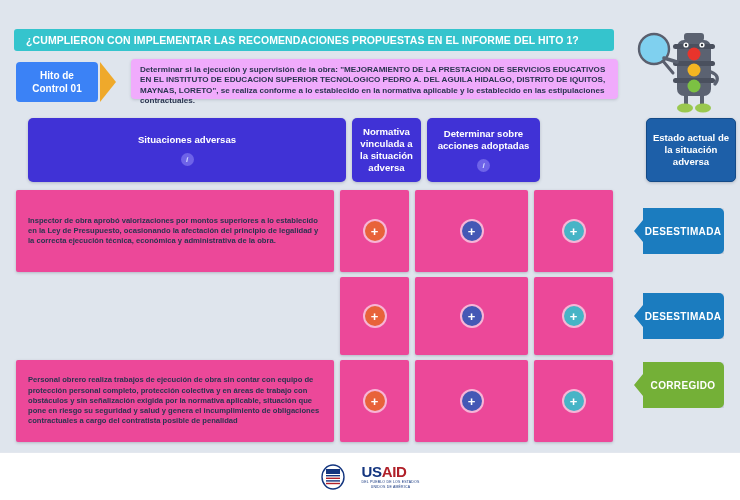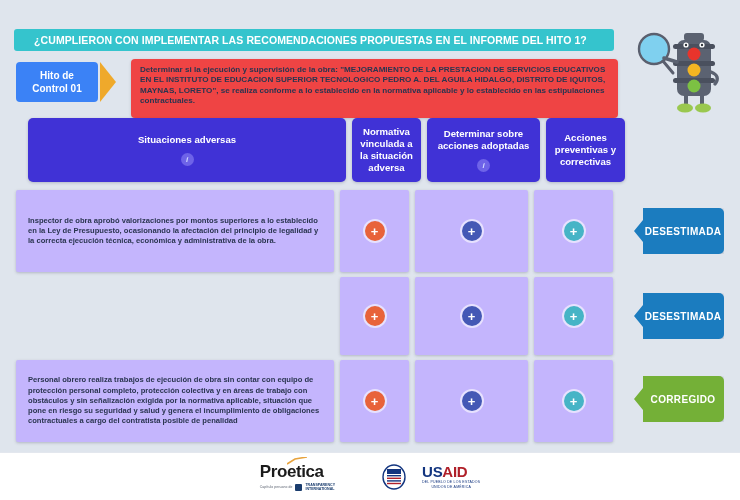--- a/index.html
+++ b/index.html
@@ -16,21 +16,21 @@
   }
 
   
   .banner {
     position: absolute;
     left: 14px; top: 29px;
     width: 600px; height: 22px;
     background: #35c4cd;
     border-radius: 3px;
     display: flex; align-items: center;
-    padding-left: 20px;
+    padding-left: 12px;
     color: #ffffff;
     font-size: 10.5px;
     font-weight: bold;
     letter-spacing: .1px;
     white-space: nowrap;
   }
 
   
   .hito-wrap {
     position: absolute; left: 16px; top: 62px;
@@ -52,22 +52,22 @@
     border-top: 20px solid transparent;
     border-bottom: 20px solid transparent;
     border-left: 16px solid #efa92b;
     margin-left: 2px;
   }
 
   
   .objective {
     position: absolute;
     left: 131px; top: 59px;
-    width: 487px; height: 59px;
-    background: #ef4444;
+    width: 487px; height: 40px;
+    background: #f0abfc;
     border-radius: 4px;
     box-shadow: 0 1px 3px rgba(60,70,90,.22);
     padding: 6px 9px;
     font-size: 8.1px;
     line-height: 10.4px;
     color: #2a3550;
     font-weight: bold;
   }
 
   
@@ -100,21 +100,21 @@
     color: #cfd6ff;
     font-size: 8px; font-style: italic; font-weight: bold;
     display: flex; align-items: center; justify-content: center;
     margin-top: 7px;
   }
 
   
   .row { position: absolute; left: 0; width: 740px; }
   .cell {
     position: absolute; top: 0;
-    background: #c4b5fd;
+    background: #ec4899;
     border-radius: 2px;
     box-shadow: 0 1px 3px rgba(60,70,90,.28);
   }
   .cell.desc {
     left: 16px; width: 318px;
     padding: 10px 12px;
     font-size: 7.6px;
     line-height: 10.2px;
     color: #2a3550;
     font-weight: bold;
@@ -229,22 +229,22 @@
       <span class="hdr-label">Situaciones  adversas</span>
       <span class="info-dot">i</span>
     </div>
     <div class="hdr c2">
       <span class="hdr-label">Normativa vinculada a la situación adversa</span>
     </div>
     <div class="hdr c3">
       <span class="hdr-label">Determinar sobre acciones adoptadas</span>
       <span class="info-dot">i</span>
     </div>
-    <div class="hdr c4">
-      <span class="hdr-label">Acciones preventivas y correctivas</span>
+    <div class="hdr estado">
+      <span class="hdr-label">Estado actual de la situación adversa</span>
     </div>
   </div>
 
   <div class="row" style="top:190px;height:82px;">
     <div class="cell desc" style="height:82px;">Inspector de obra aprobó valorizaciones por montos superiores a lo establecido en la Ley de Presupuesto, ocasionando la afectación del principio de legalidad y la correcta ejecución técnica, económica y administrativa de la obra.</div>
     <div class="cell c2 icon-cell" style="height:82px;">
       <span class="plus orange">+</span>
     </div>
     <div class="cell c3 icon-cell" style="height:82px;">
       <span class="plus indigo">+</span>
@@ -272,39 +272,24 @@
     <div class="cell desc" style="height:82px;">Personal obrero realiza trabajos de ejecución de obra sin contar con equipo de protección personal completo, protección colectiva y en áreas de trabajo con obstáculos y sin señalización exigida por la normativa aplicable, situación que pone en riesgo su seguridad y salud y genera el incumplimiento de obligaciones contractuales a cargo del contratista posible de penalidad</div>
     <div class="cell c2 icon-cell" style="height:82px;">
       <span class="plus orange">+</span>
     </div>
     <div class="cell c3 icon-cell" style="height:82px;">
       <span class="plus indigo">+</span>
     </div>
     <div class="cell c4 icon-cell" style="height:82px;">
       <span class="plus teal">+</span>
     </div>
-    <div class="status green" style="top:16px;">CORREGIDO</div>
+    <div class="status green" style="top:2px;">CORREGIDO</div>
   </div>
 
   <div class="footer">
-    <div class="logo-proetica">
-      <div class="pro-word">Proetica
-        <svg class="pro-accent" viewBox="0 0 20 8">
-          <path d="M0 7 L8 2 L20 0" stroke="#e8a33d" stroke-width="1.6" fill="none"></path>
-        </svg>
-      </div>
-      <div class="pro-sub">
-        <span class="pro-sub-txt">Capítulo peruano de</span>
-        <span class="ti-mark"></span>
-        <span>
-          <span class="ti-name" style="display:block">TRANSPARENCY</span>
-          <span class="ti-name" style="display:block">INTERNATIONAL</span>
-        </span>
-      </div>
-    </div>
 
     <div class="logo-usaid">
       <svg class="usaid-seal" viewBox="0 0 26 26">
         <ellipse cx="13" cy="13" rx="11" ry="12" fill="#ffffff" stroke="#13357f" stroke-width="1.4"></ellipse>
         <rect x="6" y="5" width="14" height="5" fill="#13357f"></rect>
         <rect x="6" y="11" width="14" height="1.4" fill="#13357f"></rect>
         <rect x="6" y="13.6" width="14" height="1.4" fill="#b02029"></rect>
         <rect x="6" y="16.2" width="14" height="1.4" fill="#13357f"></rect>
         <rect x="6" y="18.8" width="14" height="1.4" fill="#b02029"></rect>
       </svg>

